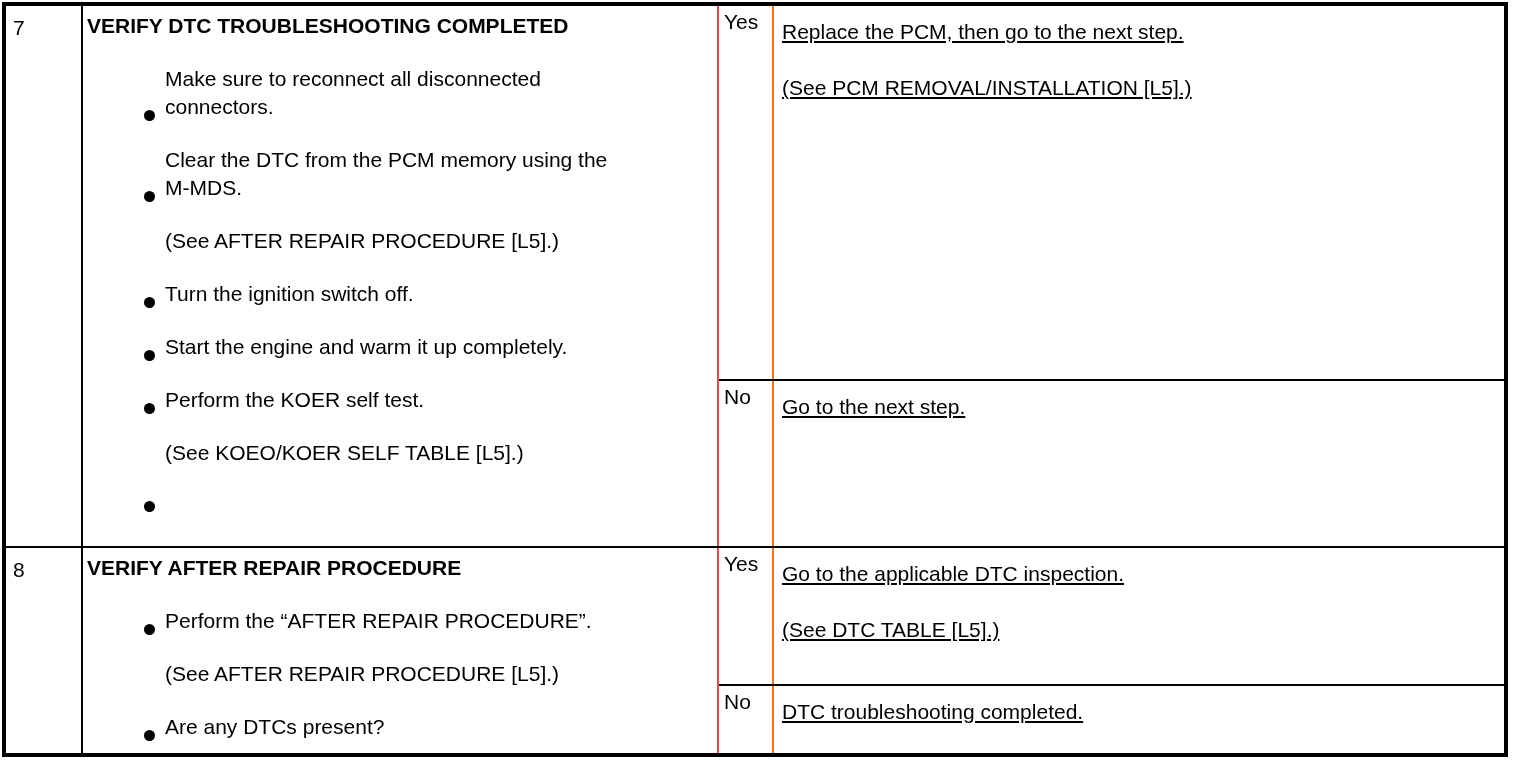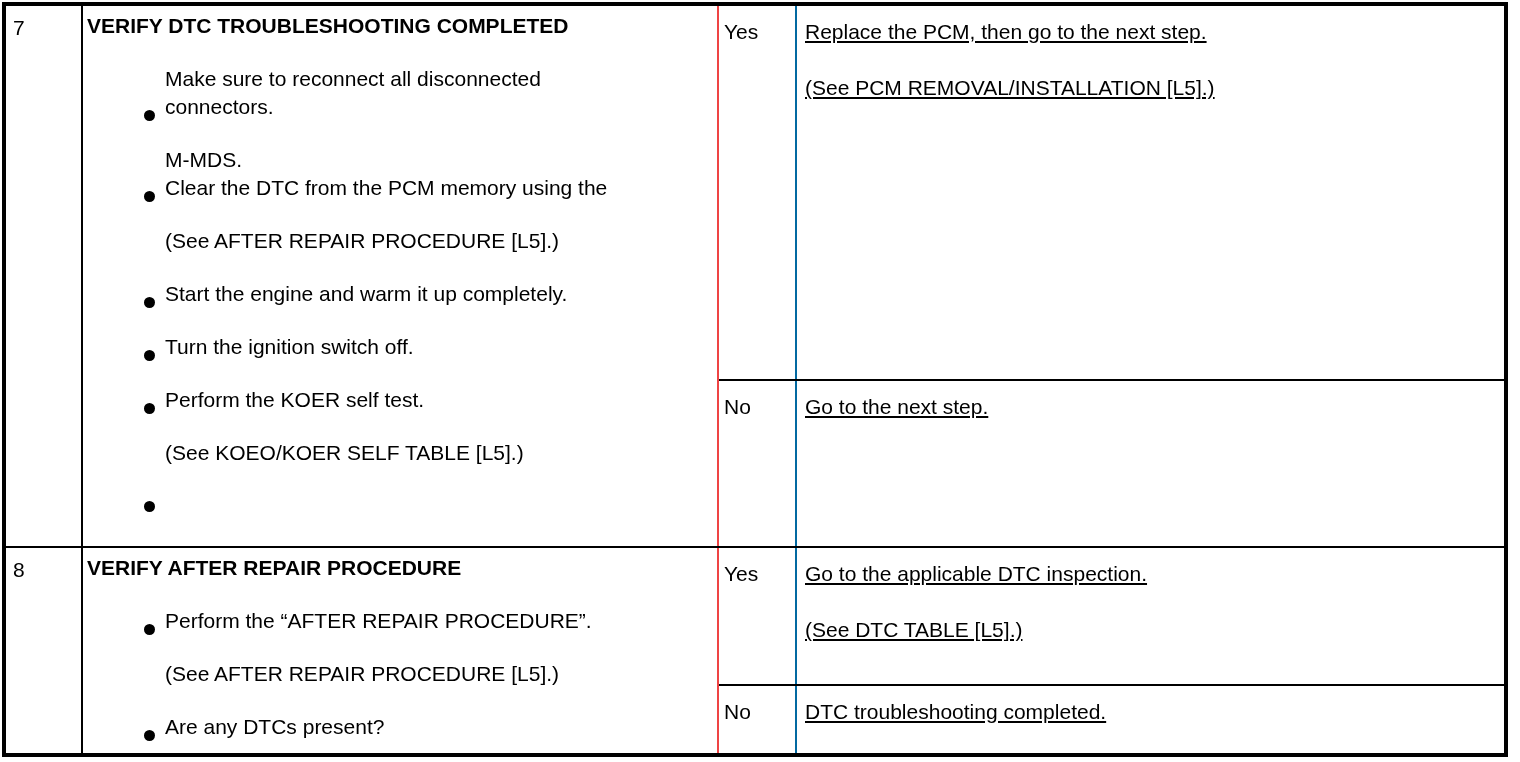--- a/index.html
+++ b/index.html
@@ -33,23 +33,23 @@
     border-right:2px solid #ef4444;
     padding:6px 6px 0 4px;
   }
   .right{flex:1;display:flex;flex-direction:column;min-width:0;}
   .outcome{display:flex;box-sizing:border-box;overflow:hidden;}
   .outcome-split{border-bottom:2px solid #000;}
   .row-7 .outcome-yes{height:375px;}
   .row-8 .outcome-yes{height:138px;}
   .outcome-no{flex:1;justify-content:center;}
   .cell-answer{
-    width:78px;flex:none;
-    border-right:2px solid #0369a1;
-    padding:12px 2px 0 5px;
+    width:55px;flex:none;
+    border-right:2px solid #f97316;
+    padding:2px 2px 0 5px;
   }
   .cell-result{
     flex:1;min-width:0;
     padding:12px 8px 0 8px;
     text-decoration:underline;
   }
   .action-title{font-weight:bold;margin-bottom:25px;}
   .item{display:flex;margin-bottom:25px;padding-left:57px;align-items:flex-end;}
   .item.no-bullet{padding-left:78px;}
   .bullet{
@@ -77,42 +77,42 @@
           <span class="bullet"></span>
           <span class="item-text">
             <span class="line">Make sure to reconnect all disconnected</span>
             <span class="line">connectors.</span>
           </span>
         </div>
 
         <div class="item">
           <span class="bullet"></span>
           <span class="item-text">
+            <span class="line">Clear the DTC from the PCM memory using the</span>
             <span class="line">M-MDS.</span>
-            <span class="line">Clear the DTC from the PCM memory using the</span>
           </span>
         </div>
 
         <div class="item no-bullet">
           <span class="item-text">
             <span class="line">(See AFTER REPAIR PROCEDURE [L5].)</span>
           </span>
         </div>
 
         <div class="item">
           <span class="bullet"></span>
           <span class="item-text">
+            <span class="line">Turn the ignition switch off.</span>
+          </span>
+        </div>
+
+        <div class="item">
+          <span class="bullet"></span>
+          <span class="item-text">
             <span class="line">Start the engine and warm it up completely.</span>
-          </span>
-        </div>
-
-        <div class="item">
-          <span class="bullet"></span>
-          <span class="item-text">
-            <span class="line">Turn the ignition switch off.</span>
           </span>
         </div>
 
         <div class="item">
           <span class="bullet"></span>
           <span class="item-text">
             <span class="line">Perform the KOER self test.</span>
           </span>
         </div>
 

